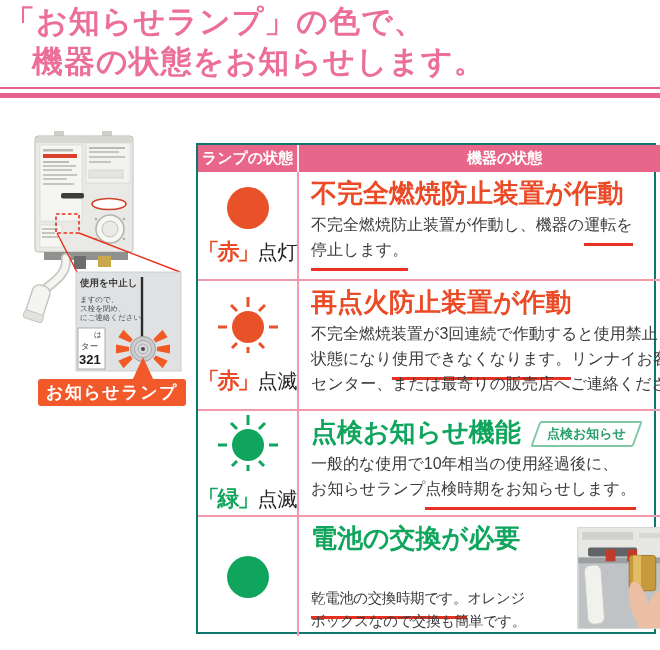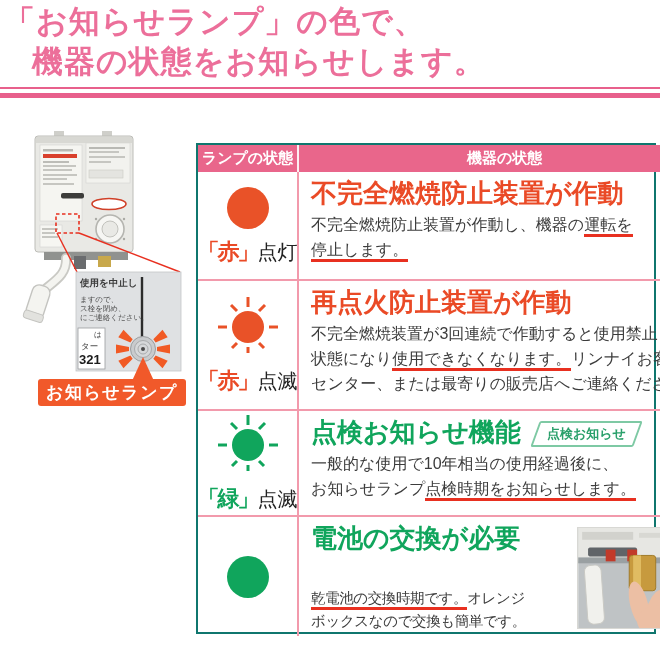--- a/index.html
+++ b/index.html
@@ -31,21 +31,21 @@
   .lamp-cell.last, .state-cell.last { border-bottom:none; }
   .state-cell { border-bottom:2px solid #f29aac; padding:7px 10px 4px 12px; position:relative; }
   .lamp-label { margin-top:5px; white-space:nowrap; }
   .lamp-label .bracket { font-weight:bold; font-size:22px; letter-spacing:-2px; }
   .lamp-label .mode { font-size:20px; color:#222; }
   .red-t { color:#ea4a26; }  .green-t { color:#10a55c; }
   .row-heading { font-weight:bold; font-size:26px; letter-spacing:0px; line-height:1.15;
     margin-bottom:3px; white-space:nowrap; }
   .body-text { font-size:16px; color:#3c3c3c; line-height:1.58; }
   .body-text > div { white-space:nowrap; }
-  .u { border-bottom:3px solid #e83020; padding-bottom:1px; }
+  .u { border-bottom:3px solid #e83020; padding-bottom:10px; }
   .heading-line { display:flex; align-items:center; }
   .badge { display:inline-block; margin-left:14px; transform:skewX(-20deg);
     border:2px solid #7ec9a4; border-radius:2px; padding:1px 10px 2px; background:#fff; }
   .badge span { display:inline-block; transform:skewX(20deg); color:#2aa06b;
     font-weight:bold; font-size:13px; }
   .row4 .body-text { font-size:14.5px; letter-spacing:-0.4px; width:214px;margin-top:33px; }
   #battery-photo { position:absolute; right:5px; top:10px; border:1px solid #d8d8d4; }
 </style>
 </head>
 <body>

